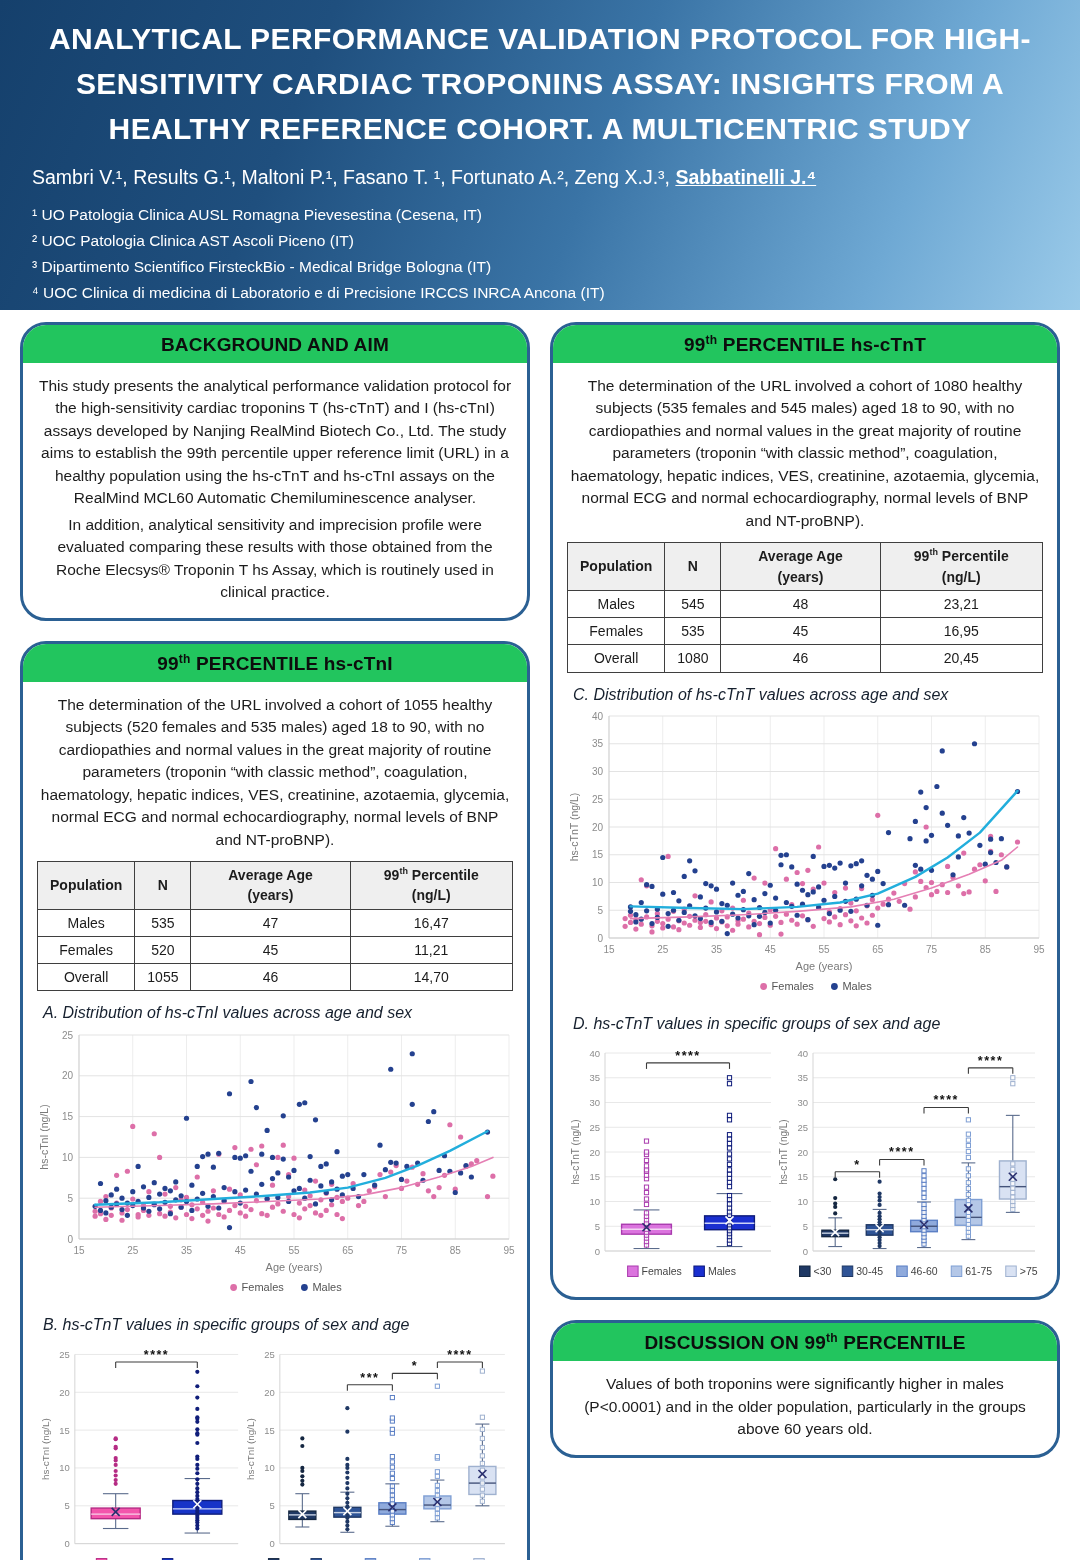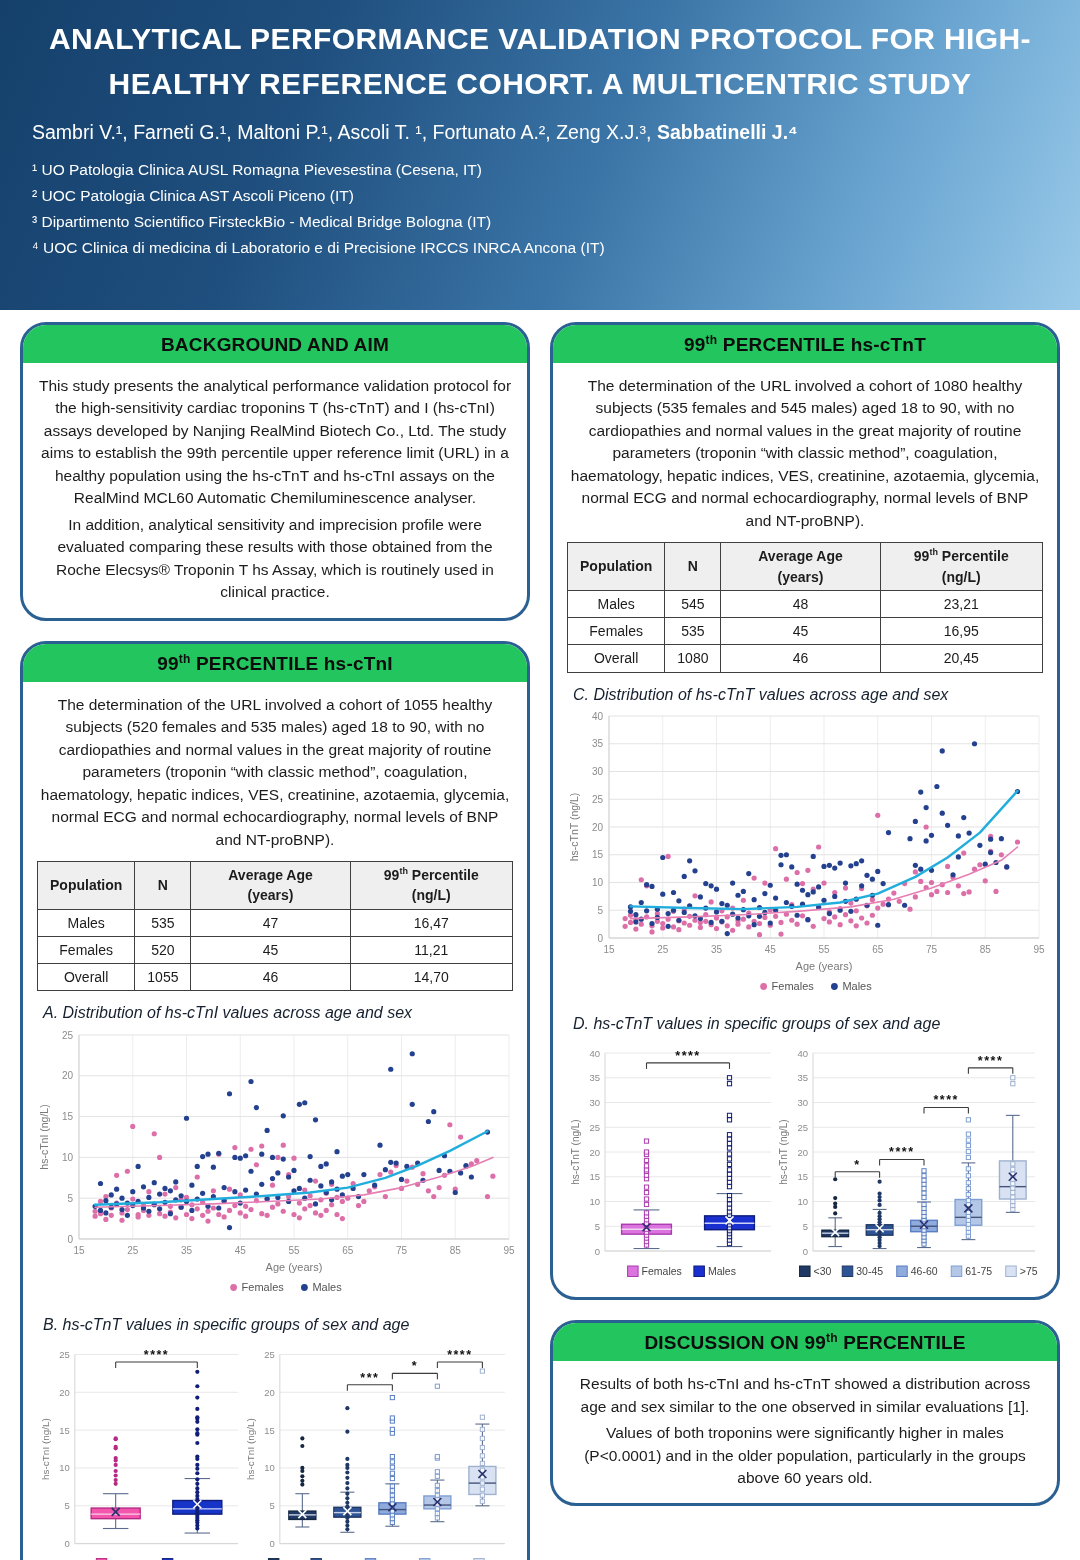--- a/index.html
+++ b/index.html
@@ -3,21 +3,21 @@
 <meta charset="utf-8">
 <style>
   html,body{margin:0;padding:0}
   body{width:1080px;height:1560px;overflow:hidden;background:#ffffff;
        font-family:"Liberation Sans",sans-serif;color:#1c1c1c}
   .header{height:310px;box-sizing:border-box;padding:16px 30px 13px;
           background:linear-gradient(112deg,#15406C 0%,#1F4F7E 28%,#3A74A6 55%,#6FA9D4 82%,#9ACAE9 100%);
           color:#fff}
   .title{text-align:center;font-weight:bold;font-size:30px;line-height:1.5;letter-spacing:.4px}
   .authors{margin:15px 0 0 2px;font-size:19.5px}
-  .authors .last{font-weight:bold;}
+  .authors .last{font-weight:bold;text-decoration:underline}
   .affils{margin:13px 0 0 2px;font-size:15.5px;line-height:1.68}
   main{display:flex;gap:20px;padding:12px 20px 0;box-sizing:border-box}
   .col{width:510px;display:flex;flex-direction:column;gap:20px}
   .box{border:3px solid #2B6093;border-radius:26px;background:#fff;overflow:hidden}
   .box h2{margin:0;background:#22c55e;text-align:center;font-size:19px;font-weight:bold;
           padding:9px 6px 7px;color:#0d0d0d;letter-spacing:.2px}
   .box h2 sup{font-size:12px}
   .box-body{padding:8px 14px 10px;font-size:15.5px;line-height:1.45;text-align:center}
   .box-body p{margin:4px 0}
   table.ptable{border-collapse:collapse;margin:10px auto 4px;font-size:14px}
@@ -31,24 +31,25 @@
   sup{line-height:0}
 </style>
 </head>
 <body>
 
 <div class="poster">
 
   <header class="header">
     <div class="title">
       <div>ANALYTICAL PERFORMANCE VALIDATION PROTOCOL FOR HIGH-</div>
+      <div>SENSITIVITY CARDIAC TROPONINS ASSAY: INSIGHTS FROM A</div>
       <div>HEALTHY REFERENCE COHORT. A MULTICENTRIC STUDY</div>
     </div>
     <div class="authors">
-      <span>Sambri V.¹, Farneti G.¹, Maltoni P.¹, Ascoli T. ¹, Fortunato A.², Zeng X.J.³, </span><span class="last">Sabbatinelli J.⁴</span>
+      <span>Sambri V.¹, Results G.¹, Maltoni P.¹, Fasano T. ¹, Fortunato A.², Zeng X.J.³, </span><span class="last">Sabbatinelli J.⁴</span>
     </div>
     <div class="affils">
       <div>¹ UO Patologia Clinica AUSL Romagna Pievesestina (Cesena, IT)</div>
       <div>² UOC Patologia Clinica AST Ascoli Piceno (IT)</div>
       <div>³ Dipartimento Scientifico FirsteckBio - Medical Bridge Bologna (IT)</div>
       <div>⁴ UOC Clinica di medicina di Laboratorio e di Precisione IRCCS INRCA Ancona (IT)</div>
     </div>
   </header>
 
   <main>
@@ -1230,21 +1231,20 @@
                 <text x="242.75" y="238" font-size="10.5" fill="#444">&gt;75</text>
                 <text x="10" y="115" text-anchor="middle" font-size="10" fill="#7a7a7a" transform="rotate(-90 10 115)">hs-cTnT (ng/L)</text>
               </svg>
           </div>
         </div>
       </article>
 
       <article class="box">
         <h2>DISCUSSION ON 99<sup>th</sup> PERCENTILE</h2>
         <div class="box-body">
-          <p>Results of both hs-cTnI and hs-cTnT showed a distribution across age and sex similar to the one observed in similar evaluations [1].</p>
           <p>Values of both troponins were significantly higher in males (P&lt;0.0001) and in the older population, particularly in the groups above 60 years old.</p>
         </div>
       </article>
 
     </section>
 
   </main>
 </div>
 
 </body></html>

